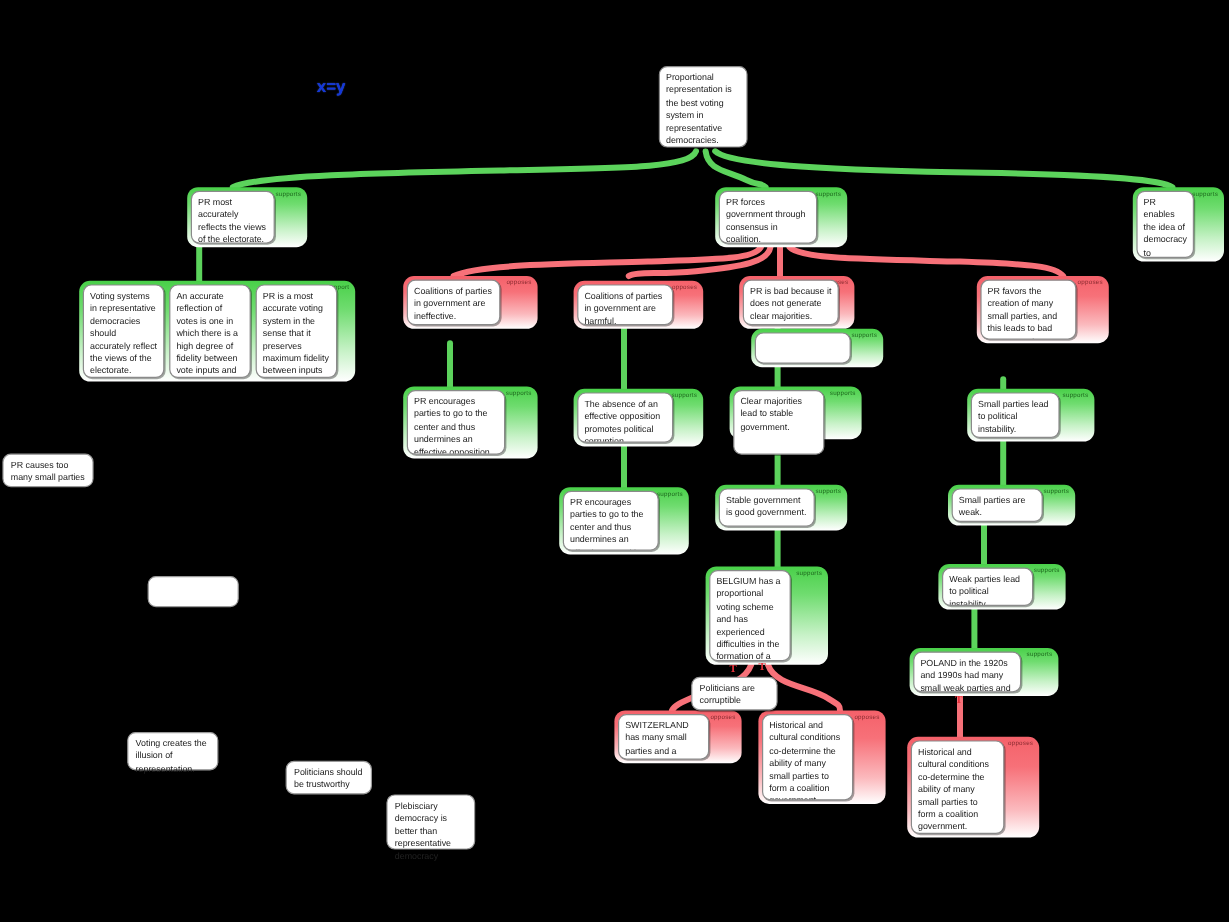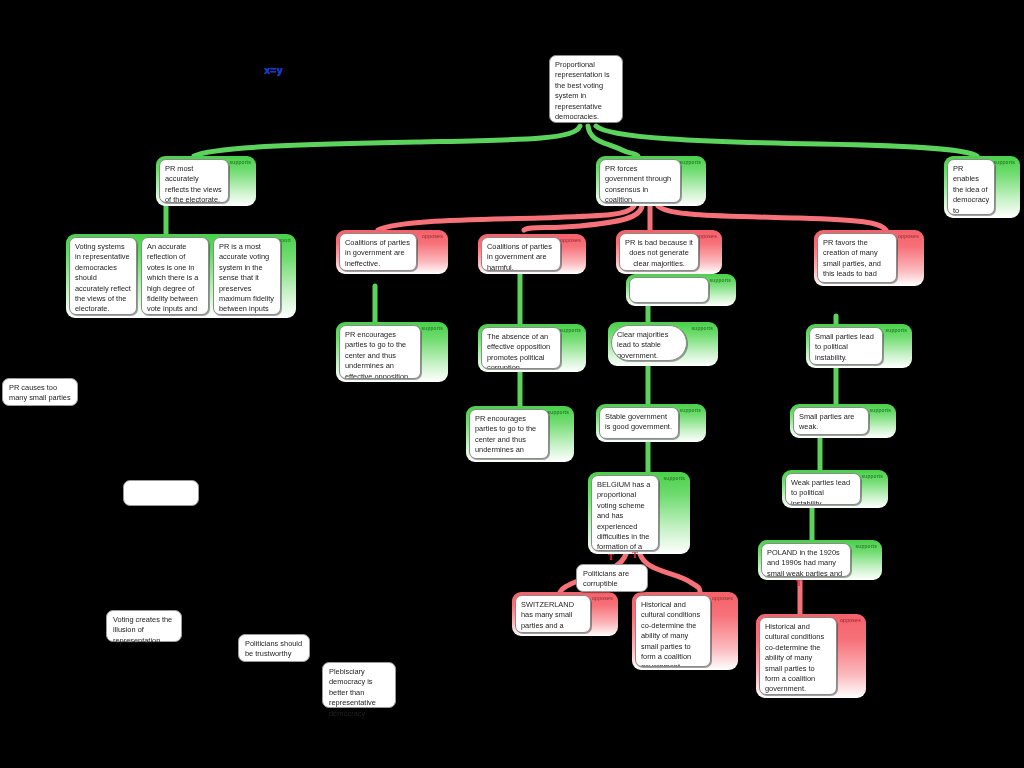--- a/index.html
+++ b/index.html
@@ -23,21 +23,21 @@
     background:#fff;border:1px solid #8a8a8a;border-radius:7px;
     box-sizing:border-box;padding:4px 5px 3px 5px;
     color:#222;font-size:7.4px;line-height:10.4px;
     box-shadow:1px 1px 0 rgba(0,0,0,.35);
     overflow:hidden;
   }
   .card.plain{left:0;top:0;box-shadow:1px 1px 1px rgba(0,0,0,.4);}
   .floating{position:absolute;background:#fff;border:1px solid #9a9a9a;border-radius:7px;
     box-sizing:border-box;padding:4px 6px;color:#222;font-size:7.4px;line-height:10.4px;
     box-shadow:1px 1px 1px rgba(0,0,0,.4);}
-  .annot{position:absolute;color:#1237d8;font-weight:bold;font-size:11px;
+  .annot{position:absolute;color:#1237d8;font-weight:bold;font-size:14px;
          text-shadow:0 0 1px #4a68ef;}
   .tick{position:absolute;color:#e8323c;font-weight:bold;font-size:9px;font-family:"Liberation Serif",serif;}
 </style>
 </head>
 <body>
 
 <div id="canvas">
 
   <svg id="links" viewBox="0 0 1024 768">
     <g fill="none" stroke="#5cd35c" stroke-width="5" stroke-linecap="round">
@@ -141,39 +141,39 @@
     <div class="card" style="width:80px;height:42px;">The absence of an effective opposition promotes political corruption.</div>
   </div>
 
   <div class="node" style="left:466px;top:406px;width:108px;height:56px;">
     <div class="shell green">
       <span class="badge">supports</span>
     </div>
     <div class="card" style="width:80px;height:50px;">PR encourages parties to go to the center and thus undermines an effective opposition.</div>
   </div>
 
-  <div class="node" style="left:616px;top:230px;width:106px;height:44px;text-align:center;">
+  <div class="node" style="left:616px;top:230px;width:96px;height:44px;">
     <div class="shell red">
       <span class="badge">opposes</span>
     </div>
     <div class="card" style="width:80px;height:38px;">PR is bad because it does not generate clear majorities.</div>
   </div>
 
   <div class="node" style="left:626px;top:274px;width:110px;height:32px;">
     <div class="shell green">
       <span class="badge">supports</span>
     </div>
     <div class="card" style="width:80px;height:26px;"></div>
   </div>
 
   <div class="node" style="left:608px;top:322px;width:110px;height:44px;">
     <div class="shell green">
       <span class="badge">supports</span>
     </div>
-    <div class="card" style="width:76px;height:36px;border-radius:18px;">Clear majorities lead to stable government.</div>
+    <div class="card" style="width:76px;height:54px;">Clear majorities lead to stable government.</div>
   </div>
 
   <div class="node" style="left:596px;top:404px;width:110px;height:38px;">
     <div class="shell green">
       <span class="badge">supports</span>
     </div>
     <div class="card" style="width:80px;height:32px;">Stable government is good government.</div>
   </div>
 
   <div class="node" style="left:588px;top:472px;width:102px;height:82px;">

